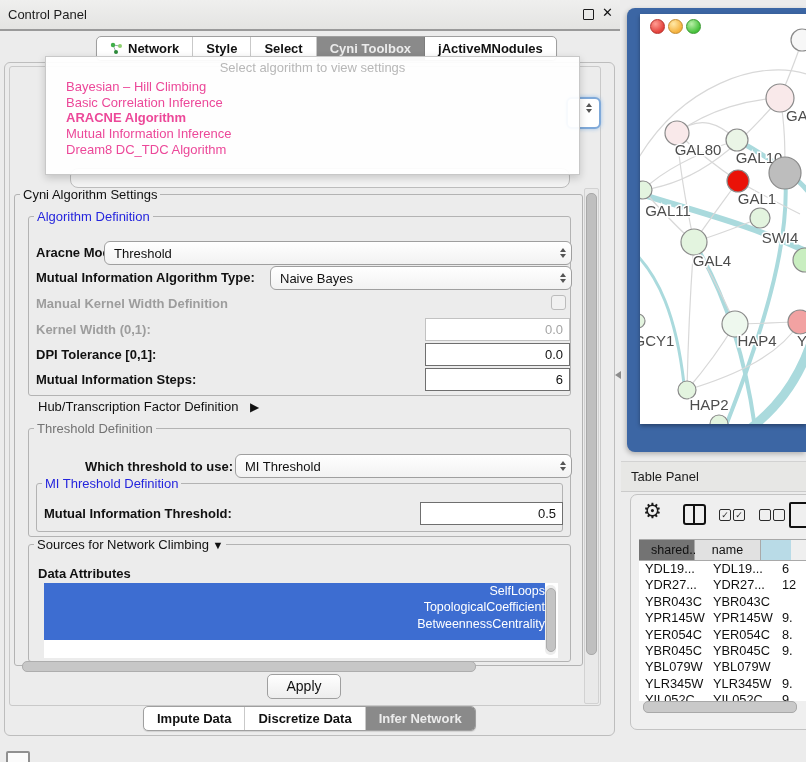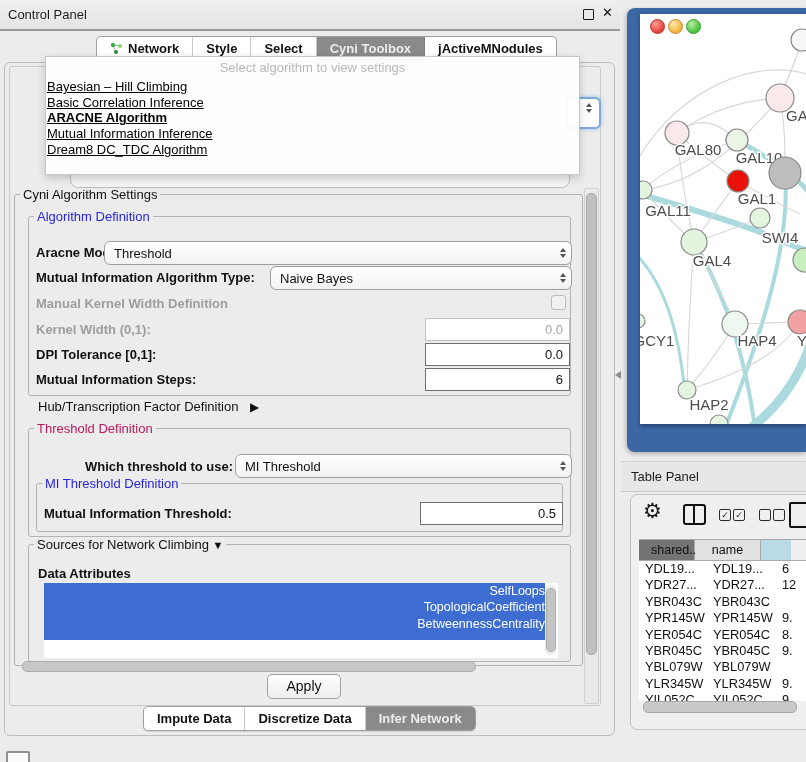--- a/index.html
+++ b/index.html
@@ -33,28 +33,28 @@
 
   
   #remnant-combo{left:566px;top:97px;width:31px;height:28px;background:#fff;border:2px solid #7fa9d9;
                  border-radius:6px;box-shadow:0 0 4px #9cc1e8;z-index:3;}
   #remnant-combo2{left:70px;top:168px;width:498px;height:18px;border:1px solid #bcbcbc;border-radius:8px;background:#f3f3f3;z-index:2;}
 
   
   #dropdown{left:45px;top:56px;width:533px;height:117px;background:rgba(255,255,255,0.94);
             border:1px solid #c8c8c8;box-shadow:0 3px 8px rgba(0,0,0,0.18);z-index:5;}
   #dropdown .ph{height:22px;line-height:22px;text-align:center;color:#b7b7b7;font-size:13px;}
-  #dropdown .dd-item{height:15.7px;line-height:15.7px;padding-left:1px;font-size:13px;color:#000000;white-space:nowrap;text-decoration:underline;}
+  #dropdown .dd-item{height:15.7px;line-height:15.7px;padding-left:20px;font-size:13px;color:#ec4899;white-space:nowrap;}
   #dropdown .dd-item.bold{font-weight:bold;}
 
   
   .group{position:absolute;border:1px solid #b3b3b3;border-radius:3px;}
   .group>.legend{position:absolute;top:-8px;left:5px;background:#ececec;padding:0 3px;font-size:13px;white-space:nowrap;}
   .legend.blue{color:#2525dd;}
-  .legend.green{color:#be185d;}
+  .legend.green{color:#737373;}
 
   .flabel{position:absolute;font-weight:bold;font-size:13px;white-space:nowrap;}
   .flabel.dis{color:#9d9d9d;}
 
   .combo{position:absolute;background:linear-gradient(#ffffff,#f2f2f2);border:1px solid #9f9f9f;border-radius:6px;
          height:22px;display:flex;align-items:center;box-shadow:0 1px 0 rgba(255,255,255,.7) inset;}
   .combo .val{flex:1;padding-left:9px;font-size:13px;color:#111;white-space:nowrap;overflow:hidden;}
   .stepper{width:16px;display:flex;flex-direction:column;align-items:center;gap:2px;}
   .tri-up{width:0;height:0;border-left:3.5px solid transparent;border-right:3.5px solid transparent;border-bottom:4.5px solid #555;}
   .tri-dn{width:0;height:0;border-left:3.5px solid transparent;border-right:3.5px solid transparent;border-top:4.5px solid #555;}

